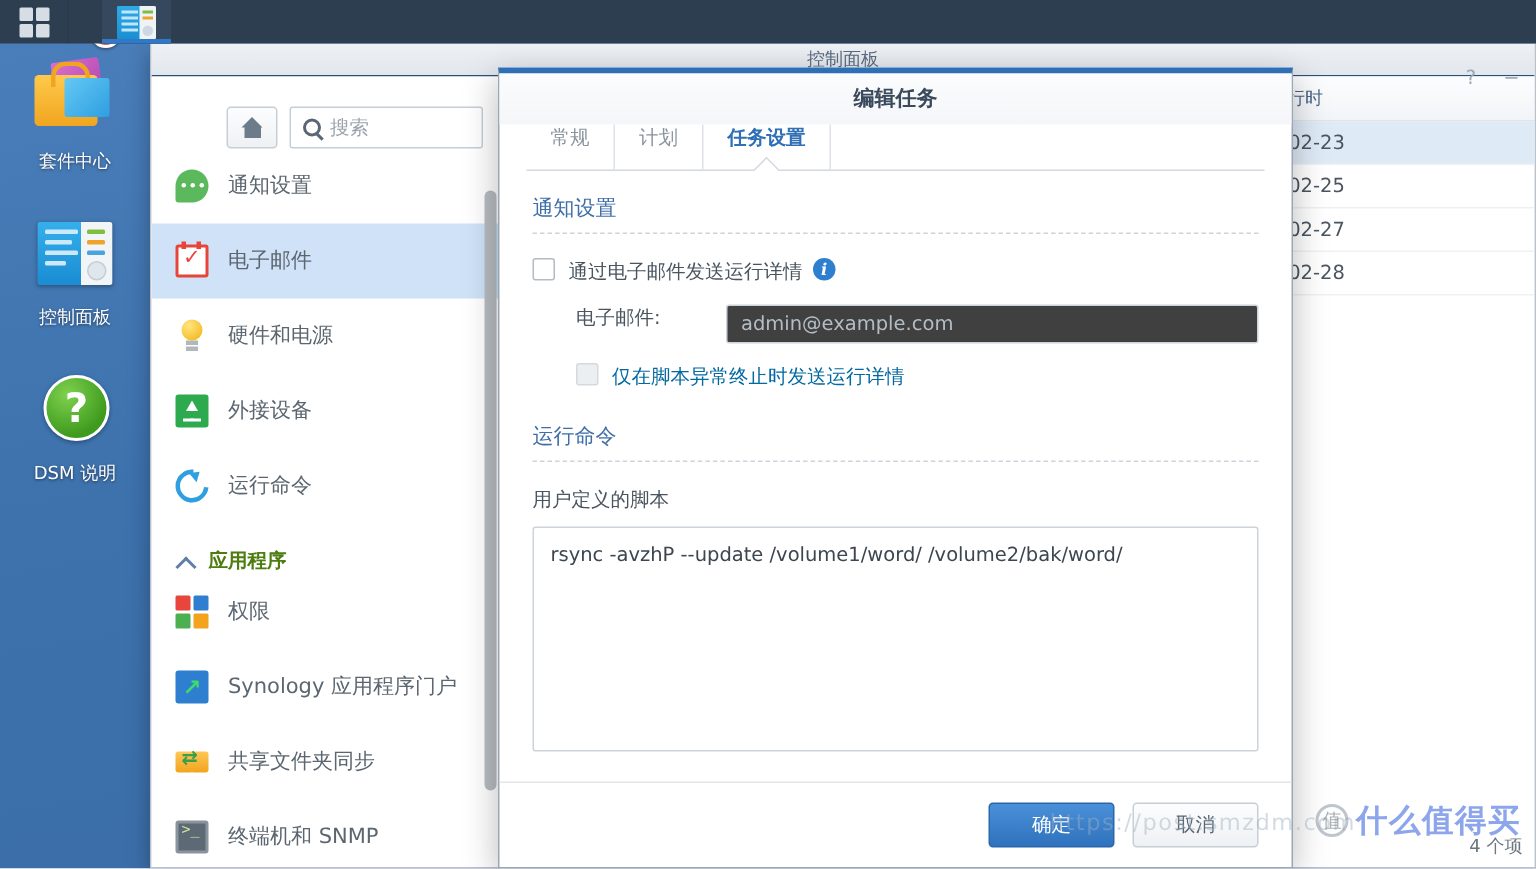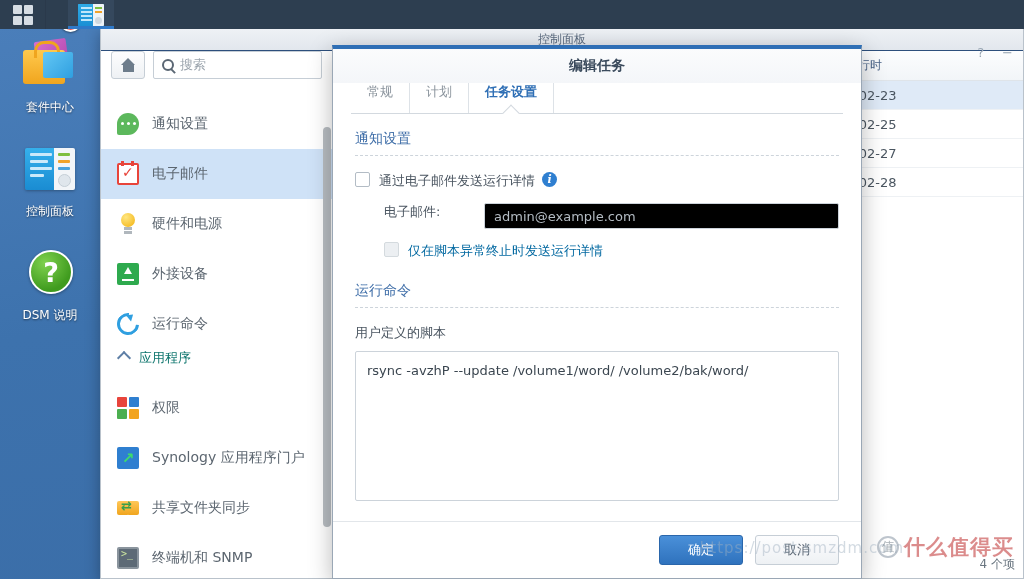--- a/index.html
+++ b/index.html
@@ -100,21 +100,21 @@
     height: 22px; background: linear-gradient(180deg,#eef1f5,#e2e7ed);
     border-bottom: 1px solid #2d4f7c;
     display: flex; align-items: center; justify-content: center;
     color: #5b6b7f; font-size: 12px; position: relative;
   }
   .cpwin-ctrls { position: absolute; right: 10px; top: 16px; display: flex; gap: 18px; align-items: center; color: #9aa7b4; font-size: 13px; z-index: 20; }
   .cpwin-body { display: flex; height: 528px; }
 
   
   .cp-side { width: 232px; background: #fff; border-right: 1px solid #e2e6ea; position: relative; }
-  .cp-top { height: 48px; display: flex; align-items: flex-start; gap: 8px; padding: 0 10px; }
+  .cp-top { height: 48px; display: flex; align-items: flex-end; gap: 8px; padding: 0 10px; margin-left: 40px; }
   .cp-home {
     width: 34px; height: 28px; border: 1px solid #c6ced6; border-radius: 3px;
     background: linear-gradient(180deg,#fdfdfe,#eef1f4);
     display: flex; align-items: center; justify-content: center;
   }
   .home-g { width: 17px; height: 15px; position: relative; }
   .home-g::before { content: ""; position: absolute; left: 1px; top: 0; width: 0; height: 0; border-left: 7.5px solid transparent; border-right: 7.5px solid transparent; border-bottom: 7px solid #6d7c8b; }
   .home-g::after { content: ""; position: absolute; left: 3px; top: 6px; width: 11px; height: 8px; background: #6d7c8b; }
   .cp-search {
     flex: 1; height: 28px; border: 1px solid #c6ced6; border-radius: 2px; background: #fff;
@@ -124,21 +124,21 @@
   .mag::after { content: ""; position: absolute; right: -4px; bottom: -3px; width: 6px; height: 2px; background: #5a6673; transform: rotate(45deg); }
   .cp-search span { color: #9aa3ac; font-size: 13px; }
 
   .cp-list { position: relative; height: 480px; overflow: hidden; }
   .cp-item {
     height: 50px; display: flex; align-items: center; gap: 13px; padding: 0 16px;
     color: #5c6670; font-size: 14px; white-space: nowrap;
   }
   .cp-item.active { background: #cfe2f7; }
   .cp-ic { width: 22px; height: 22px; flex: none; position: relative; }
-  .cp-group { height: 34px; display: flex; align-items: flex-start; gap: 10px; padding: 0 18px; color: #0f766e; font-size: 13px; font-weight: normal; }
+  .cp-group { height: 34px; display: flex; align-items: flex-end; gap: 10px; padding: 0 18px; color: #4d7c0f; font-size: 13px; font-weight: bold; }
   .chev-up { width: 10px; height: 10px; border-left: 2px solid #5e7fa6; border-top: 2px solid #5e7fa6; transform: rotate(45deg); margin-top: 4px; }
 
   
   .i-notify { background: #5cb85c; border-radius: 11px 11px 11px 2px; }
   .i-notify::after { content: ""; position: absolute; left: 4px; top: 9px; width: 3px; height: 3px; border-radius: 50%; background: #fff; box-shadow: 6px 0 0 #fff, 12px 0 0 #fff; }
   .i-sched { background: #fff; border: 2px solid #e8443a; border-radius: 2px; }
   .i-sched::before { content: ""; position: absolute; left: 2px; top: -4px; width: 3px; height: 5px; background: #e8443a; box-shadow: 10px 0 0 #e8443a; }
   .i-sched::after { content: "✓"; position: absolute; left: 3px; top: -2px; color: #e8443a; font-size: 14px; font-weight: bold; line-height: 18px; }
   .i-power { }
   .i-power .bulb { position: absolute; left: 4px; top: 0; width: 14px; height: 14px; border-radius: 50%; background: radial-gradient(circle at 35% 30%,#ffe680,#f2b10e); }
@@ -213,21 +213,21 @@
   .info-i {
     width: 15px; height: 15px; border-radius: 50%; background: #2f7fd0; color: #fff;
     font-size: 11px; font-weight: bold; font-style: italic;
     display: flex; align-items: center; justify-content: center; margin-left: 7px; flex: none;
     font-family: "DejaVu Serif", serif;
   }
   .row.indent { padding-left: 29px; }
   .row.indent2 { padding-left: 29px; }
   .flabel { width: 100px; font-size: 13px; color: #4a5560; }
   .finput {
-    flex: 1; height: 26px; border: 1px solid #ccd3da; border-radius: 2px; background: #000000;
+    flex: 1; height: 26px; border: 1px solid #ccd3da; border-radius: 2px; background: #404040;
     display: flex; align-items: center; padding: 0 9px; font-size: 13px; color: #b4bcc4;
   }
 
   .sub-label { font-size: 13px; color: #4a5560; margin-bottom: 9px; }
   .script-box {
     height: 150px; border: 1px solid #ccd3da; background: #fff; border-radius: 2px;
     padding: 9px 11px; font-size: 13px; color: #3b4650; line-height: 1.5;
   }
 
   .m-footrule { border-top: 1px solid #e2e6ea; margin: 0 0 0 0; }
@@ -235,21 +235,21 @@
   .btn { min-width: 84px; height: 30px; border-radius: 3px; font-size: 13px;
     display: flex; align-items: center; justify-content: center; border: 1px solid; }
   .btn.primary { background: linear-gradient(180deg,#4a90d9,#2f72bd); border-color: #2a66ab; color: #fff; }
   .btn.ghost { background: linear-gradient(180deg,#fdfdfe,#eef1f4); border-color: #c6ced6; color: #5a6673; }
 
   
   .wm { position: absolute; right: 10px; bottom: 18px; z-index: 50; pointer-events: none;
     display: flex; align-items: center; gap: 5px; opacity: .5; }
   .wm .circ { width: 22px; height: 22px; border-radius: 50%; border: 2px solid #7e8c9c; color: #55646f;
     font-size: 13px; display: flex; align-items: center; justify-content: center; }
-  .wm .txt { font-size: 21px; color: #b91c1c; font-weight: bold; letter-spacing: 1px; }
+  .wm .txt { font-size: 21px; color: #1d4ed8; font-weight: bold; letter-spacing: 1px; }
   .wm2 { position: absolute; right: 120px; bottom: 22px; z-index: 50; font-size: 15px; color: #9fb0c0; opacity: .45; letter-spacing: 1px; }
 </style>
 </head>
 <body>
 
 <div id="root">
 
   <div class="desktop"></div>
 
   <div class="dicons">

